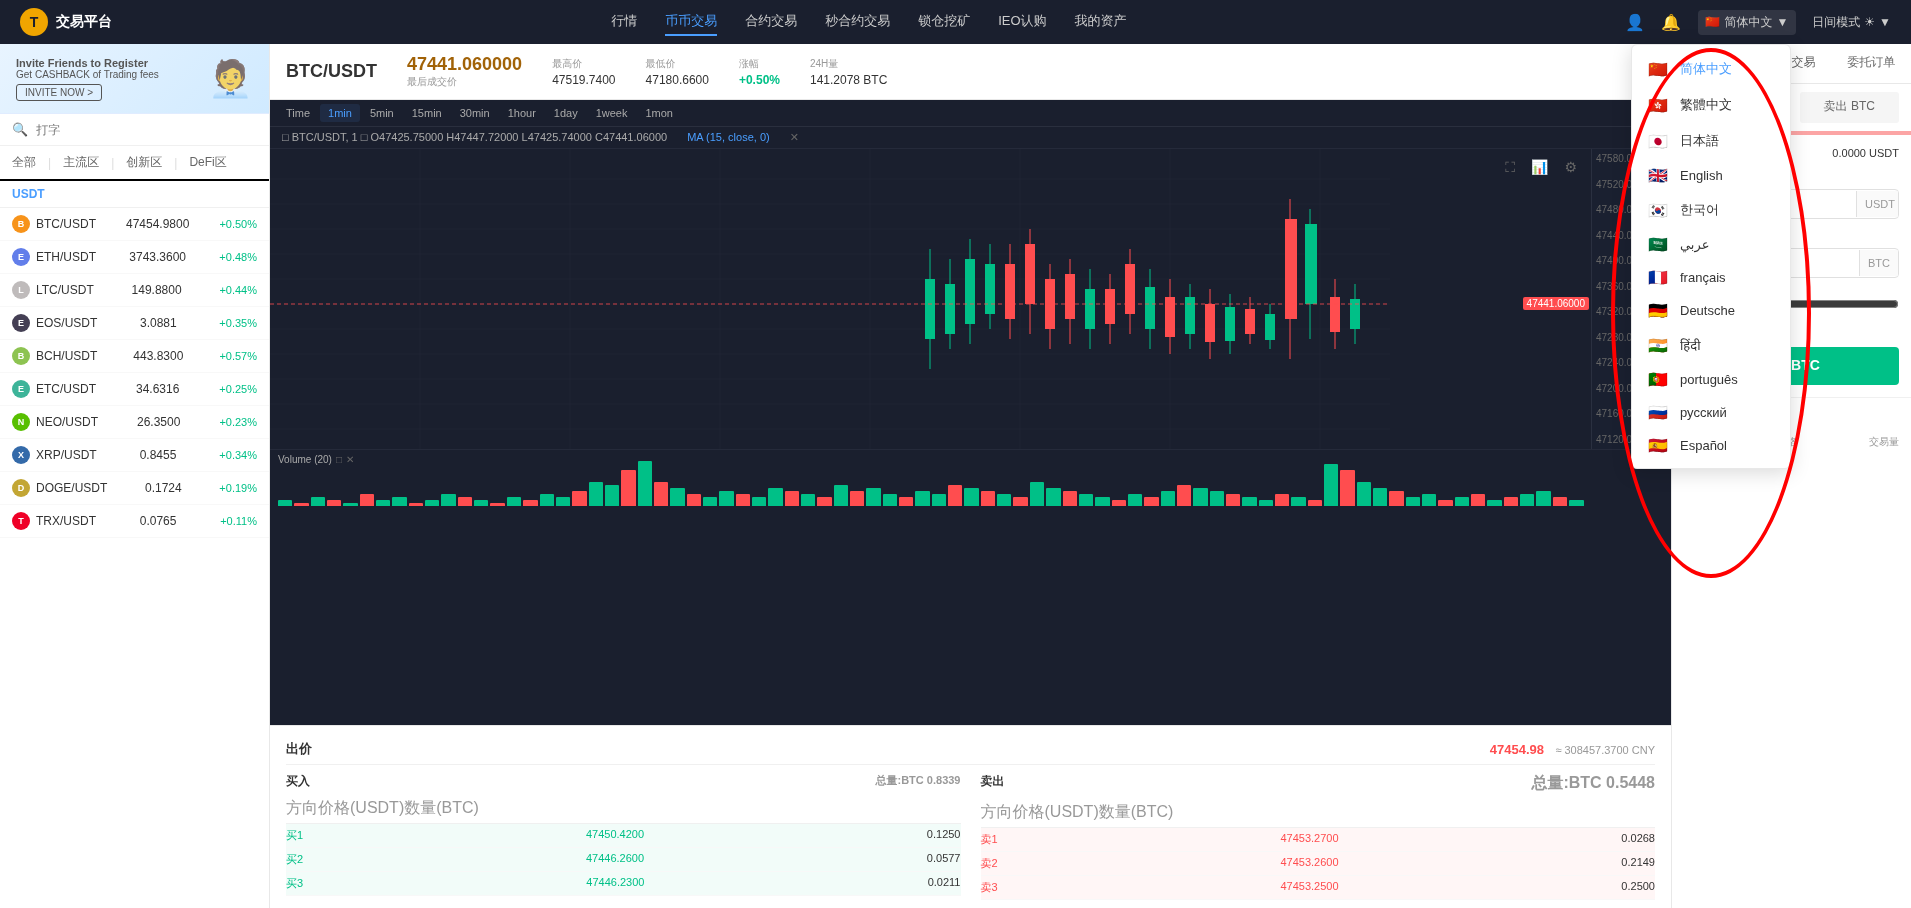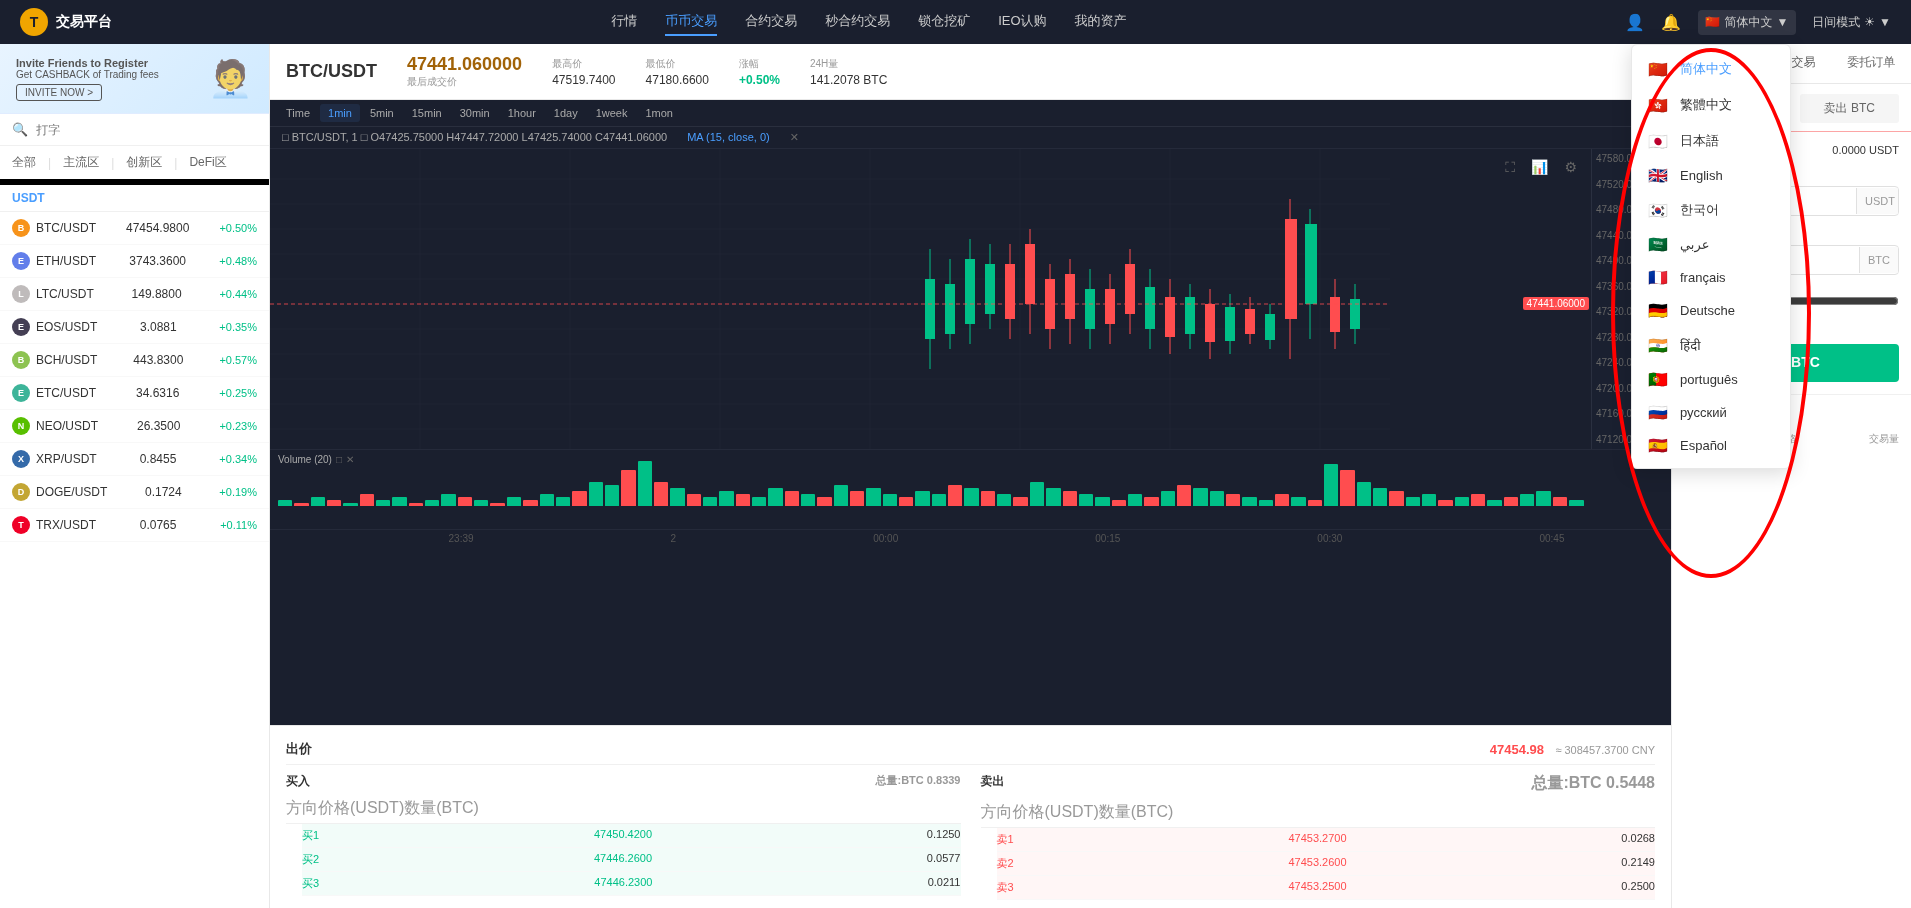--- a/index.html
+++ b/index.html
@@ -133,21 +133,21 @@
       outline: none;
       font-size: 12px;
       flex: 1;
       color: #333;
     }
     .search-icon { color: #999; font-size: 13px; }
     .market-tabs {
       display: flex;
       gap: 12px;
       padding: 6px 12px;
-      border-bottom: 6px solid #000000;
+      border-bottom: 2px solid #000000;
       font-size: 12px;
       align-items: center;
     }
     .market-tab { cursor: pointer; color: #666; padding: 2px 0; }
     .market-tab.divider { color: #ddd; cursor: default; }
     .usdt-label {
       padding: 6px 12px;
       font-size: 12px;
       color: #4a9eff;
       font-weight: bold;
@@ -306,21 +306,20 @@
       padding: 4px 0;
       border-bottom: 1px solid #f0f0f0;
     }
     .ob-table-title { font-size: 12px; color: #333; font-weight: bold; margin-bottom: 4px; display: flex; justify-content: space-between; }
     .ob-row {
       display: flex;
       justify-content: space-between;
       padding: 4px 0;
       font-size: 11px;
       border-bottom: 1px solid #f8f8f8;
-      margin-left: 16px;
     }
     .ob-row.buy { background: rgba(0,192,135,0.05); }
     .ob-row.sell { background: rgba(255,77,79,0.05); }
     .ob-row .dir-buy { color: #00c087; }
     .ob-row .dir-sell { color: #ff4d4f; }
     .ob-row .price-buy { color: #00c087; }
     .ob-row .price-sell { color: #ff4d4f; }
 
     
     .right-panel {
@@ -342,22 +341,21 @@
       font-size: 12px;
       color: #666;
       cursor: pointer;
       border-bottom: 2px solid transparent;
     }
     .trade-tab.active { color: #4a9eff; border-bottom-color: #4a9eff; }
     .buy-sell-tabs {
       display: flex;
       gap: 16px;
       padding: 8px 12px;
-      border-bottom: 1px solid #fca5a5;
-      align-items: flex-end;
+      border-bottom: 4px solid #fca5a5;
     }
     .buy-sell-tab {
       flex: 1;
       text-align: center;
       padding: 6px 4px;
       font-size: 12px;
       cursor: pointer;
       border-radius: 3px;
       color: #666;
       background: #f5f5f5;
@@ -913,28 +911,20 @@
             <div class="vol-bar" style="height: 12px; background: rgb(255, 77, 79);"></div>
             <div class="vol-bar" style="height: 6px; background: rgb(0, 192, 135);"></div>
             <div class="vol-bar" style="height: 9px; background: rgb(255, 77, 79);"></div>
             <div class="vol-bar" style="height: 12px; background: rgb(0, 192, 135);"></div>
             <div class="vol-bar" style="height: 15px; background: rgb(0, 192, 135);"></div>
             <div class="vol-bar" style="height: 9px; background: rgb(255, 77, 79);"></div>
             <div class="vol-bar" style="height: 6px; background: rgb(0, 192, 135);"></div>
           </div>
       </div>
 
-      <div class="time-axis" id="time-axis">
-          <span>23:39</span>
-          <span>2</span>
-          <span>00:00</span>
-          <span>00:15</span>
-          <span>00:30</span>
-          <span>00:45</span>
-        </div>
     </div>
 
     <div class="orderbook-section">
       <div class="ob-header">
         <span style="font-size:13px;font-weight:bold;">出价</span>
         <div>
           <span style="color:#ff4d4f;font-weight:bold;font-size:13px;">47454.98</span>
           <span style="color:#999;font-size:11px;margin-left:8px;">≈ 308457.3700 CNY</span>
         </div>
       </div>

